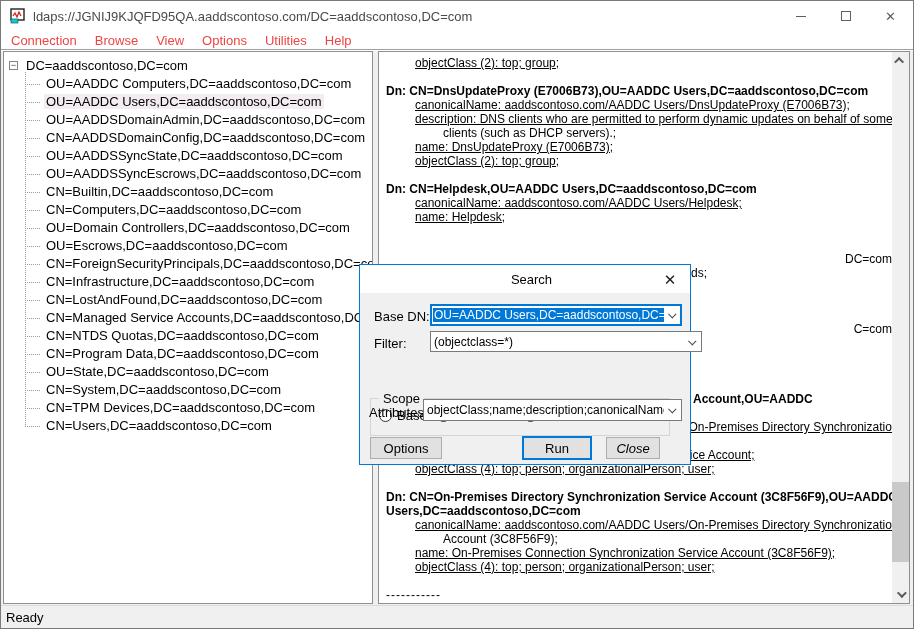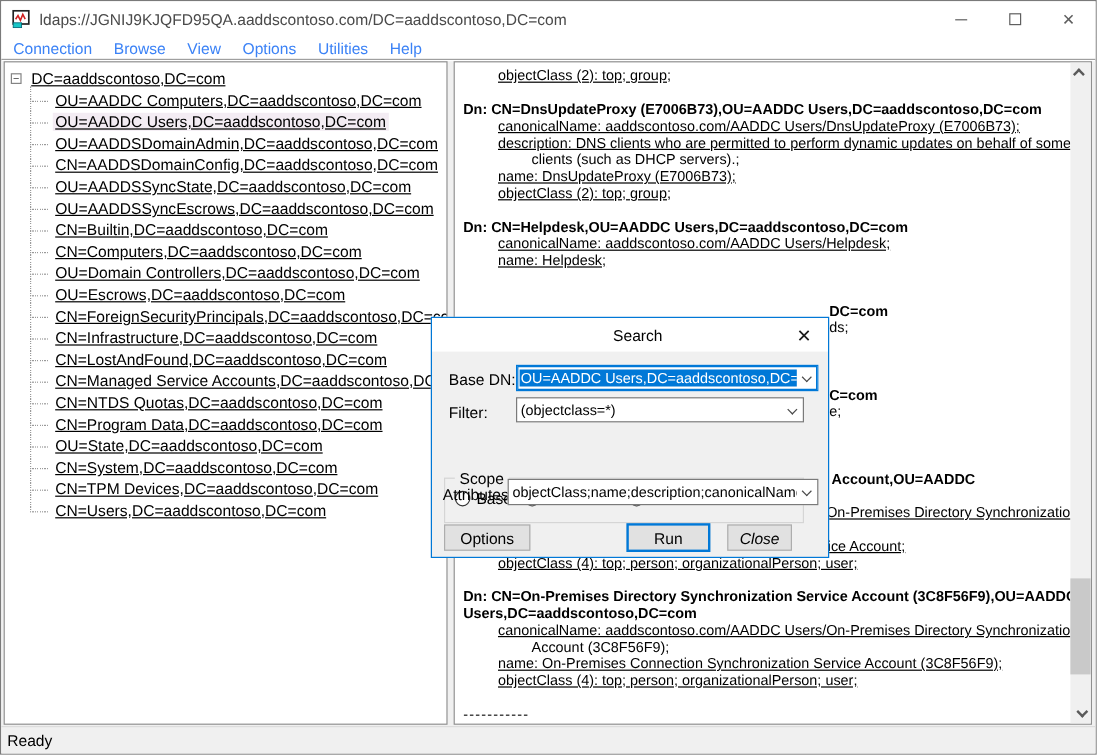--- a/index.html
+++ b/index.html
@@ -13,47 +13,47 @@
   .title-icon{margin-left:9px;width:16px;height:16px;flex:0 0 16px;}
   .title-text{margin-left:7px;color:#4a4a4a;white-space:nowrap;overflow:hidden;}
   .caption-buttons{margin-left:auto;display:flex;height:30px;}
   .cap-btn{width:45px;height:30px;display:flex;align-items:center;justify-content:center;color:#5f5f5f;}
   .glyph-min{width:10px;border-top:1px solid #5f5f5f;}
   .glyph-max{width:10px;height:10px;border:1px solid #5f5f5f;}
   .glyph-close{font-size:13px;line-height:13px;color:#5f5f5f;}
   
   .menubar{position:absolute;top:30px;left:0;right:0;height:19px;background:#fff;
     display:flex;align-items:center;padding-left:1px;border-bottom:1px solid #9f9f9f;}
-  .menu-item{padding:1px 9px;color:#3b82f6;}
+  .menu-item{padding:1px 9px;color:#ef4444;}
   
   .client{position:absolute;top:50px;left:0;right:0;bottom:23px;background:#f0f0f0;}
   .tree-panel{position:absolute;left:2px;top:0;width:370px;bottom:1px;background:#fff;
     border:1px solid #8f8f8f;overflow:hidden;padding-top:5px;}
   .tree-root-row{position:relative;height:18px;line-height:18px;white-space:nowrap;padding-left:20px;}
   .expand-box{position:absolute;left:5px;top:4px;width:9px;height:9px;border:1px solid #848484;
     background:#fff;font-size:9px;line-height:7px;text-align:center;color:#3a3a3a;}
   .tree-kids{position:relative;}
   .tree-kids::before{content:"";position:absolute;left:21px;top:-3px;height:354px;width:1px;
     background:repeating-linear-gradient(to bottom,#9a9a9a 0 1px,transparent 1px 2px);}
   .tree-row{position:relative;height:18px;line-height:18px;white-space:nowrap;padding-left:40px;}
   .tree-row::before{content:"";position:absolute;left:21px;top:9px;width:15px;height:1px;
     background:repeating-linear-gradient(to right,#9a9a9a 0 1px,transparent 1px 2px);}
   .tree-row.selected .tree-label{background:#f3ecf3;}
-  .tree-label{padding:0 2px;text-decoration:underline;}
+  .tree-label{padding:0 2px;}
   
   .output-panel{position:absolute;left:377px;top:0;right:3px;bottom:1px;background:#fff;
     border:1px solid #8f8f8f;overflow:hidden;}
   .output-lines{position:absolute;left:0;top:4px;right:17px;bottom:0;overflow:hidden;
     font-size:12px;}
   .oline{height:14px;line-height:14px;white-space:nowrap;}
   .oline.dn{font-weight:bold;padding-left:7px;}
   .oline.ind1{padding-left:36px;text-decoration:underline;}
   .oline.ind2{padding-left:64px;}
   .oline.frag{padding-left:312px;}
-  .oline.fragdn{padding-left:312px;font-weight:bold;}
+  .oline.fragdn{padding-left:312px;font-weight:normal;text-align:right;}
   .oline.fragdn2{padding-left:314px;font-weight:bold;}
   .oline.dash{padding-left:7px;letter-spacing:1px;}
   
   .vscroll{position:absolute;top:0;right:0;bottom:0;width:17px;background:#f0f0f0;}
   .sb-btn{position:absolute;left:0;width:17px;height:17px;display:flex;align-items:center;justify-content:center;}
   .sb-btn.up{top:0;} .sb-btn.down{bottom:0;}
   .chev{width:7px;height:7px;border-left:2px solid #5a5a5a;border-top:2px solid #5a5a5a;}
   .chev.up{transform:rotate(45deg) translateY(2px);}
   .chev.down{transform:rotate(225deg) translateY(2px);}
   .sb-thumb{position:absolute;left:0;width:17px;top:430px;height:80px;background:#c9c9c9;}
@@ -215,21 +215,21 @@
 
       <span class="dlg-label" style="left:14px;top:44px;">Base DN:</span>
       <div class="combo focused" style="left:70px;top:39px;width:252px;height:22px;">
         <span class="cb-text"><span class="sel-text">OU=AADDC Users,DC=aaddscontoso,DC=com</span></span>
         <span class="cb-arrow">
             <span class="cb-chev"></span>
           </span>
       </div>
 
       <span class="dlg-label" style="left:14px;top:71px;">Filter:</span>
-      <div class="combo plain" style="left:70px;top:66px;width:240px;height:21px;justify-content:space-between;">
+      <div class="combo plain" style="left:70px;top:66px;width:272px;height:21px;justify-content:space-between;">
         <span class="cb-text">(objectclass=*)</span>
         <span class="cb-arrow">
             <span class="cb-chev"></span>
           </span>
       </div>
 
       <div class="groupbox" style="left:10px;top:95px;width:300px;height:38px;">
         <span class="groupbox-label">Scope</span>
         <div class="scope-options">
             <div class="radio-wrap">

